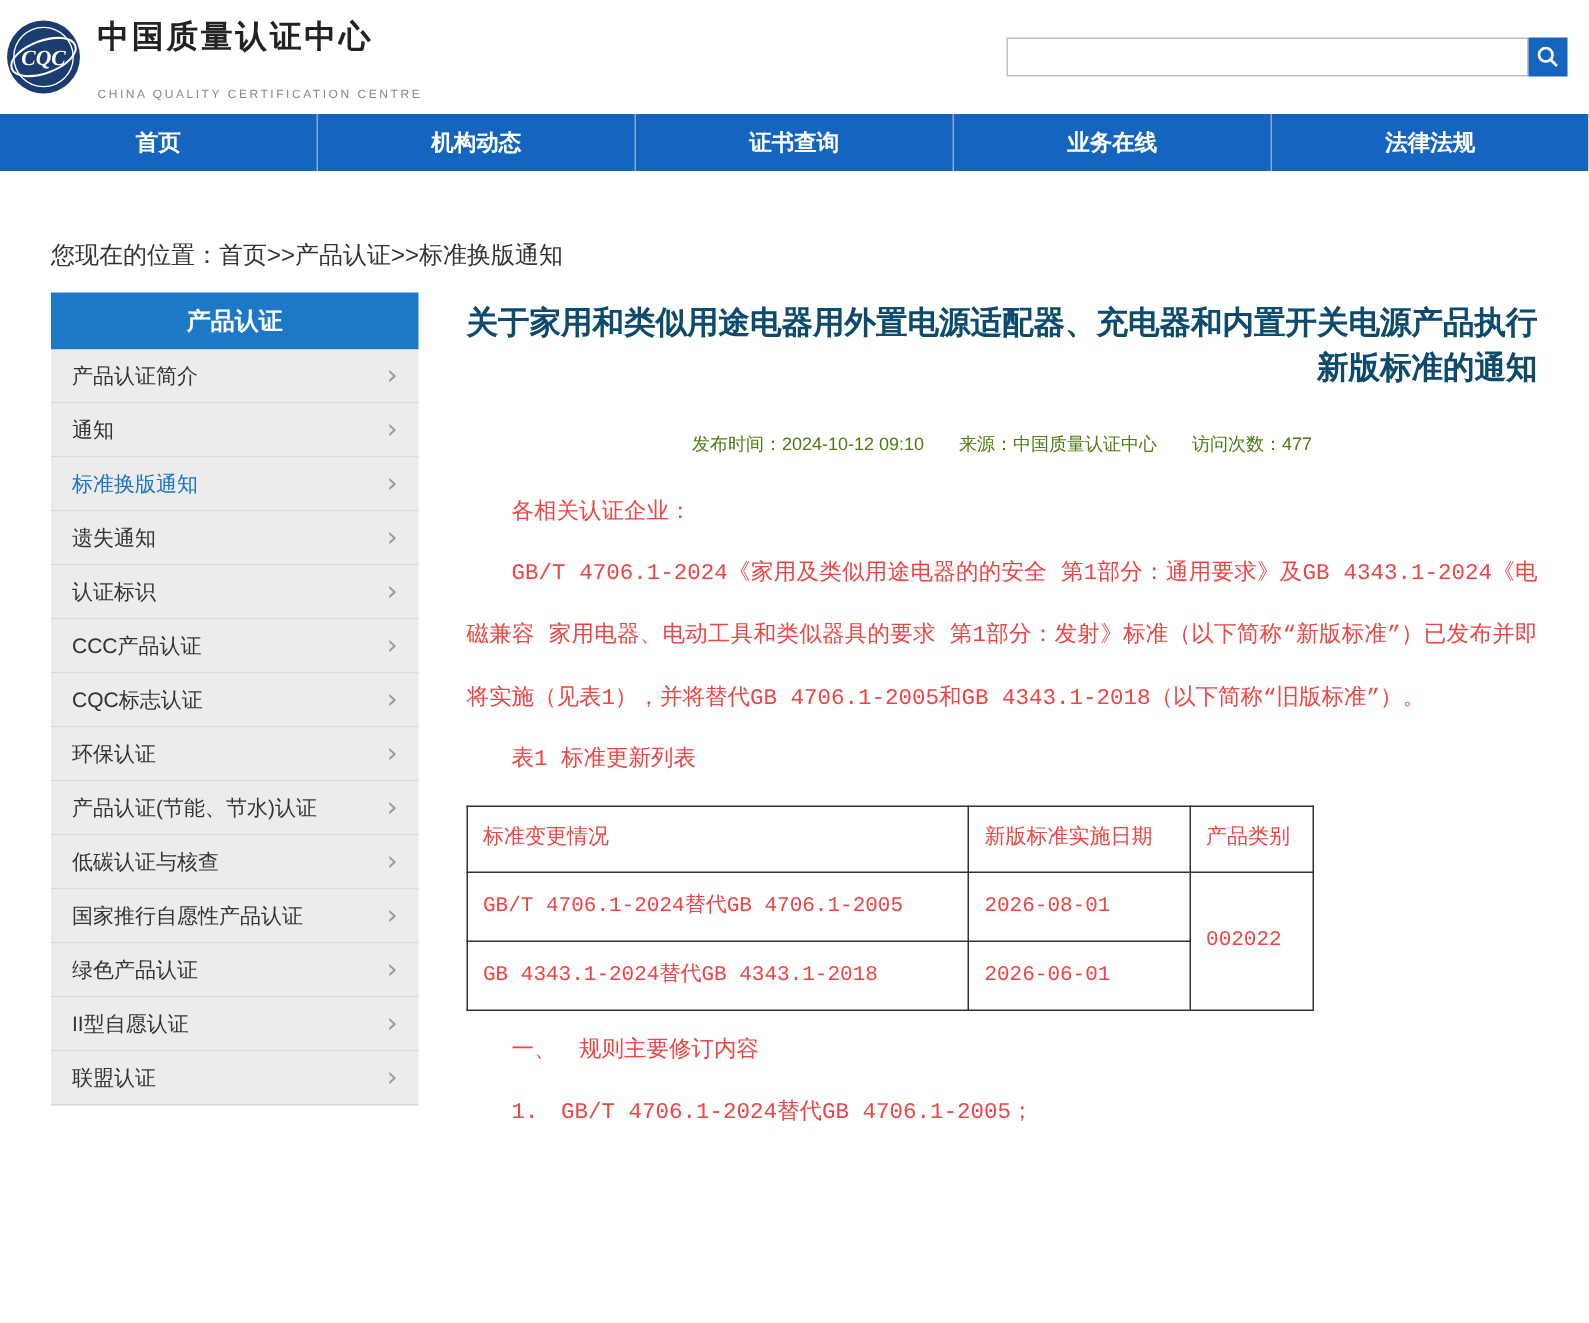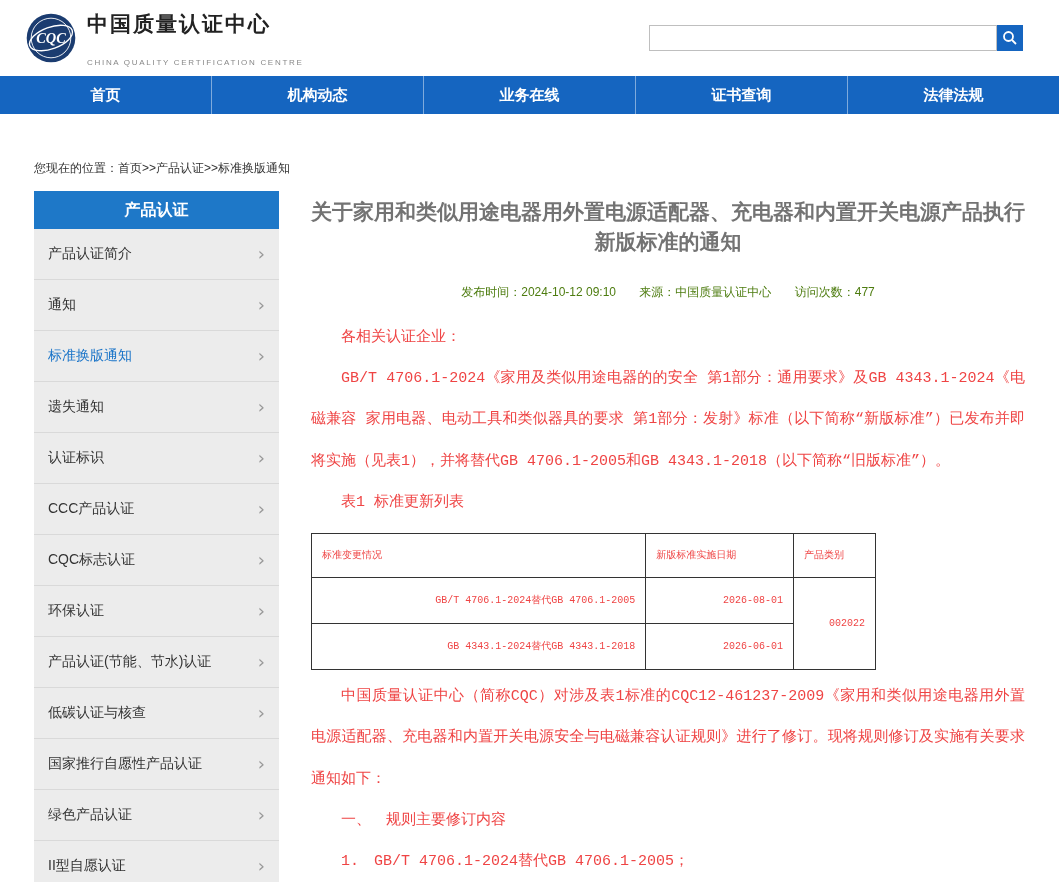--- a/index.html
+++ b/index.html
@@ -4,81 +4,81 @@
 <style>
   * { box-sizing: border-box; margin: 0; padding: 0; }
   html, body { background: #fff; }
   body {
     width: 1059px; height: 882px; overflow: hidden;
     font-family: "Liberation Sans", "DejaVu Sans", sans-serif;
     color: #333;
   }
 
   
-  .topbar { height: 76px; display: flex; align-items: center; padding: 0 24px; background: #fff; }
+  .topbar { height: 76px; display: flex; align-items: center; padding: 0 2px; background: #fff; }
   .logo { width: 54px; height: 54px; flex: 0 0 auto; cursor: pointer; }
   .logo svg { display: block; width: 54px; height: 54px; }
   .site-title { margin-left: 9px; }
   .site-name { font-size: 21px; font-weight: bold; color: #222; letter-spacing: 2px; }
   .site-sub { font-size: 8px; color: #888; letter-spacing: 1.7px; margin-top: 20px; }
   .search { margin-left: auto; display: flex; align-items: center; margin-right: 12px; }
   .search-input { width: 348px; height: 26px; border: 1px solid #bfbfbf; outline: none; padding: 0 6px; font-size: 13px; font-family: inherit; }
   .search-btn { width: 26px; height: 26px; border: none; background: #1565c0; display: flex; align-items: center; justify-content: center; cursor: pointer; padding: 0; }
 
   
   .mainnav { height: 38px; background: #1565c0; display: flex; }
   .nav-item {
     flex: 1; display: flex; align-items: center; justify-content: center;
     color: #fff; font-size: 15px; font-weight: bold; text-decoration: none;
     border-left: 1px solid rgba(255,255,255,.45); cursor: pointer;
   }
   .nav-item:first-child { border-left: none; }
 
   
   .content { padding: 0 34px; }
-  .breadcrumb { margin: 46px 0 14px; font-size: 12px; color: #333; }
+  .breadcrumb { margin: 46px 0 14px; font-size: 16px; color: #333; }
   .breadcrumb a { color: #333; text-decoration: none; cursor: pointer; }
 
   .cols { display: flex; align-items: flex-start; }
 
   
   .sidebar { width: 245px; flex: 0 0 auto; }
   .side-head {
     height: 38px; background: #1e78c8; color: #fff; font-size: 16px; font-weight: bold;
     display: flex; align-items: center; justify-content: center;
   }
   .side-item {
-    height: 51px; background: #ececec; border-bottom: 1px solid #d9d9d9;
+    height: 36px; background: #ececec; border-bottom: 1px solid #d9d9d9;
     display: flex; align-items: center; justify-content: space-between;
     padding: 0 14px; font-size: 14px; color: #333; cursor: pointer;
   }
   .side-item .chev { color: #999; font-size: 18px; line-height: 1; font-family: "DejaVu Sans", sans-serif; }
   .side-item.active .lbl { color: #1a74c8; }
 
   
   .main { flex: 1; margin-left: 32px; min-width: 0; }
   .art-title {
-    font-size: 21px; font-weight: bold; color: #737373; text-align: center;
+    font-size: 21px; font-weight: bold; color: #0c4a6e; text-align: right;
     line-height: 1.45; margin: 6px 0 26px;
   }
   .meta { text-align: center; color: #4d7c0f; font-size: 12px; margin-bottom: 16px; }
   .meta .grp { margin: 0 10px; }
   .body {
     font-family: Liberation Mono, monospace;
     font-size: 15px; color: #ef4444; line-height: 2.75;
   }
   .body p { text-indent: 2em; text-align: justify; }
 
-  .std-table { border-collapse: collapse; width: 565px; margin: 10px 0 6px; font-size: 10px; }
+  .std-table { border-collapse: collapse; width: 565px; margin: 10px 0 6px; font-size: 14px; }
   .std-table th, .std-table td {
     border: 1px solid #333; padding: 6px 10px; text-align: left;
     font-weight: normal; line-height: 1.6; vertical-align: middle;
   }
   .std-table th { height: 44px; }
-  .std-table td { height: 46px; text-align: right; }
+  .std-table td { height: 46px; }
   .col-change { width: 335px; }
   .col-date { width: 148px; }
   .col-cat { width: 82px; }
 </style>
 </head>
 <body>
 
 <div class="page">
 
   <header class="topbar">
@@ -101,22 +101,22 @@
           <circle cx="6.5" cy="6.5" r="4.5" fill="none" stroke="#ffffff" stroke-width="1.8"></circle>
           <line x1="10" y1="10" x2="14" y2="14" stroke="#ffffff" stroke-width="1.8"></line>
         </svg>
       </button>
     </div>
   </header>
 
   <nav class="mainnav">
     <a class="nav-item">首页</a>
     <a class="nav-item">机构动态</a>
+    <a class="nav-item">证书查询</a>
     <a class="nav-item">业务在线</a>
-    <a class="nav-item">证书查询</a>
     <a class="nav-item">法律法规</a>
   </nav>
 
   <div class="content">
 
     <div class="breadcrumb">
       <span>您现在的位置：</span><a>首页</a><span>&gt;&gt;</span><a>产品认证</a><span>&gt;&gt;</span><a>标准换版通知</a>
     </div>
 
     <div class="cols">
@@ -210,21 +210,20 @@
                 <td>2026-08-01</td>
                 <td rowspan="2">002022</td>
               </tr>
               <tr>
                 <td>GB 4343.1-2024替代GB 4343.1-2018</td>
                 <td>2026-06-01</td>
               </tr>
             </tbody>
           </table>
 
-          <p>中国质量认证中心（简称CQC）对涉及表1标准的CQC12-461237-2009《家用和类似用途电器用外置电源适配器、充电器和内置开关电源安全与电磁兼容认证规则》进行了修订。现将规则修订及实施有关要求通知如下：</p>
           <p>一、　规则主要修订内容</p>
           <p>1.　GB/T 4706.1-2024替代GB 4706.1-2005；</p>
 
         </div>
       </main>
 
     </div>
   </div>
 </div>
 

